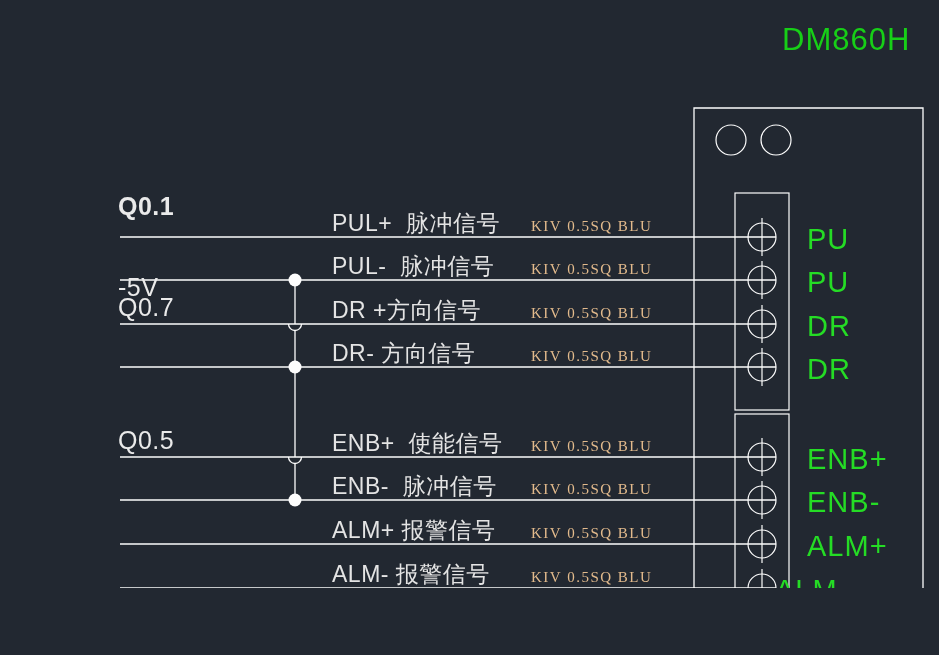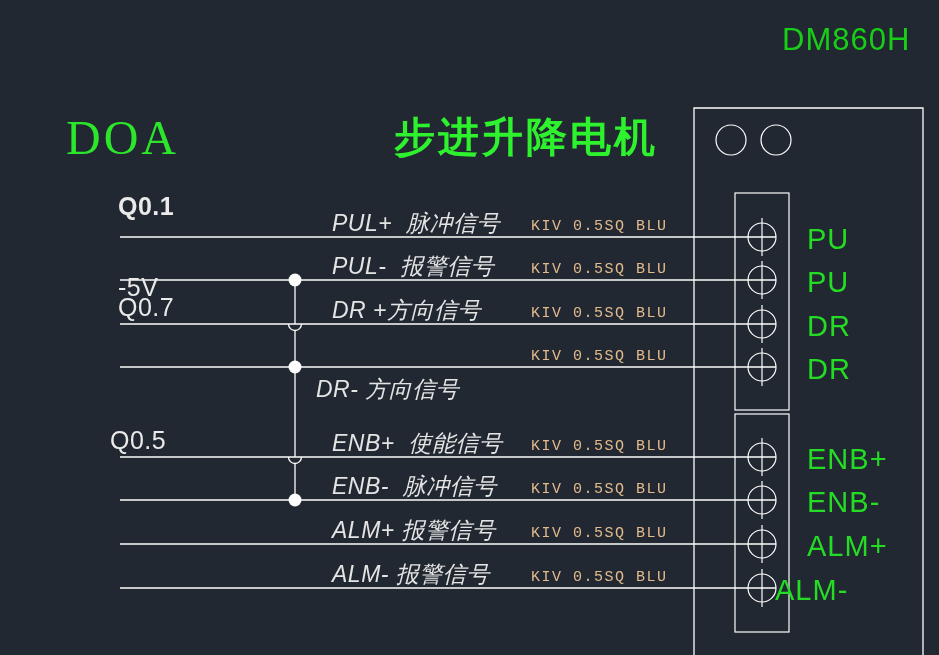--- a/index.html
+++ b/index.html
@@ -1,17 +1,17 @@
 <!DOCTYPE html>
 <html><head>
 <meta charset="utf-8">
 <style>
   html,body{margin:0;padding:0;background:#222831;}
   .canvas{
-    position:relative;width:939px;height:655px;overflow:hidden;
+    position:relative;width:939px;height:588px;overflow:hidden;
     background:#222831;
     font-family:"Liberation Sans", sans-serif;
   }
   .abs{position:absolute;}
   .device-model{
     left:782px;top:22px;
     font-size:31px;font-weight:500;letter-spacing:1px;
     color:#17cf17;
   }
   .doa-label{
@@ -23,24 +23,24 @@
   .drawing-title{
     left:394px;top:110px;
     font-size:41px;font-weight:bold;letter-spacing:3px;
     color:#2df22d;
     font-family:"DejaVu Sans", sans-serif;
   }
   .plc{
     font-size:25px;color:#eaeaea;letter-spacing:0.5px;white-space:pre;
   }
   .sig{
-    font-size:23px;color:#e4e4e4;letter-spacing:0.5px;white-space:pre;font-style:italic;
+    font-size:23px;color:#e4e4e4;letter-spacing:0.5px;white-space:pre;
   }
   .spec{
-    font-family:Liberation Mono, monospace;
+    font-family:Liberation Serif, serif;
     font-size:15px;color:#e2ba8c;letter-spacing:1.5px;white-space:pre;
   }
   .term{
     font-size:29px;color:#25dc25;letter-spacing:1px;line-height:29px;white-space:pre;
   }
   svg{position:absolute;left:0;top:0;}
 </style>
 </head>
 <body>
 
@@ -80,41 +80,39 @@
       <line x1="295" y1="330.5" x2="295" y2="457" stroke="#fdfdfd" stroke-width="1.3"></line>
       <path d="M 288.5,457 a 6.5,6.5 0 0 0 13,0" fill="none" stroke="#fdfdfd" stroke-width="1.3"></path>
       <line x1="295" y1="463.5" x2="295" y2="500" stroke="#fdfdfd" stroke-width="1.3"></line>
       <circle cx="295" cy="280" r="6.5" fill="#fdfdfd" stroke="none"></circle>
       <circle cx="295" cy="367" r="6.5" fill="#fdfdfd" stroke="none"></circle>
       <circle cx="295" cy="500" r="6.5" fill="#fdfdfd" stroke="none"></circle>
     </svg>
 
   <div class="abs device-model">DM860H</div>
 
-  <div class="abs doa-label">DOA</div>
 
-  <div class="abs drawing-title">步进升降电机</div>
 
   <div id="labels">
       <div class="abs plc" style="left: 118px; top: 192px; font-weight: bold;">Q0.1</div>
       <div class="abs sig" style="left: 332px; top: 208px;">PUL+  脉冲信号</div>
       <div class="abs spec" style="left: 531px; top: 218px;">KIV 0.5SQ BLU</div>
       <div class="abs term" style="left: 807px; top: 225px;">PU</div>
       <div class="abs plc" style="left: 118px; top: 249px; margin-top: 24px;">-5V</div>
-      <div class="abs sig" style="left: 332px; top: 251px;">PUL-  报警信号</div>
+      <div class="abs sig" style="left: 332px; top: 251px;">PUL-  脉冲信号</div>
       <div class="abs spec" style="left: 531px; top: 261px;">KIV 0.5SQ BLU</div>
       <div class="abs term" style="left: 807px; top: 268px;">PU</div>
       <div class="abs plc" style="left: 118px; top: 293px;">Q0.7</div>
       <div class="abs sig" style="left: 332px; top: 295px;">DR +方向信号</div>
       <div class="abs spec" style="left: 531px; top: 305px;">KIV 0.5SQ BLU</div>
       <div class="abs term" style="left: 807px; top: 312px;">DR</div>
-      <div class="abs sig" style="left: 316px; top: 338px; margin-top: 36px;">DR- 方向信号</div>
+      <div class="abs sig" style="left: 332px; top: 338px;">DR- 方向信号</div>
       <div class="abs spec" style="left: 531px; top: 348px;">KIV 0.5SQ BLU</div>
       <div class="abs term" style="left: 807px; top: 355px;">DR</div>
-      <div class="abs plc" style="left: 110px; top: 426px;">Q0.5</div>
+      <div class="abs plc" style="left: 118px; top: 426px;">Q0.5</div>
       <div class="abs sig" style="left: 332px; top: 428px;">ENB+  使能信号</div>
       <div class="abs spec" style="left: 531px; top: 438px;">KIV 0.5SQ BLU</div>
       <div class="abs term" style="left: 807px; top: 445px; text-align: center;">ENB+</div>
       <div class="abs sig" style="left: 332px; top: 471px;">ENB-  脉冲信号</div>
       <div class="abs spec" style="left: 531px; top: 481px;">KIV 0.5SQ BLU</div>
       <div class="abs term" style="left: 807px; top: 488px;">ENB-</div>
       <div class="abs sig" style="left: 332px; top: 515px;">ALM+ 报警信号</div>
       <div class="abs spec" style="left: 531px; top: 525px;">KIV 0.5SQ BLU</div>
       <div class="abs term" style="left: 807px; top: 532px;">ALM+</div>
       <div class="abs sig" style="left: 332px; top: 559px;">ALM- 报警信号</div>

